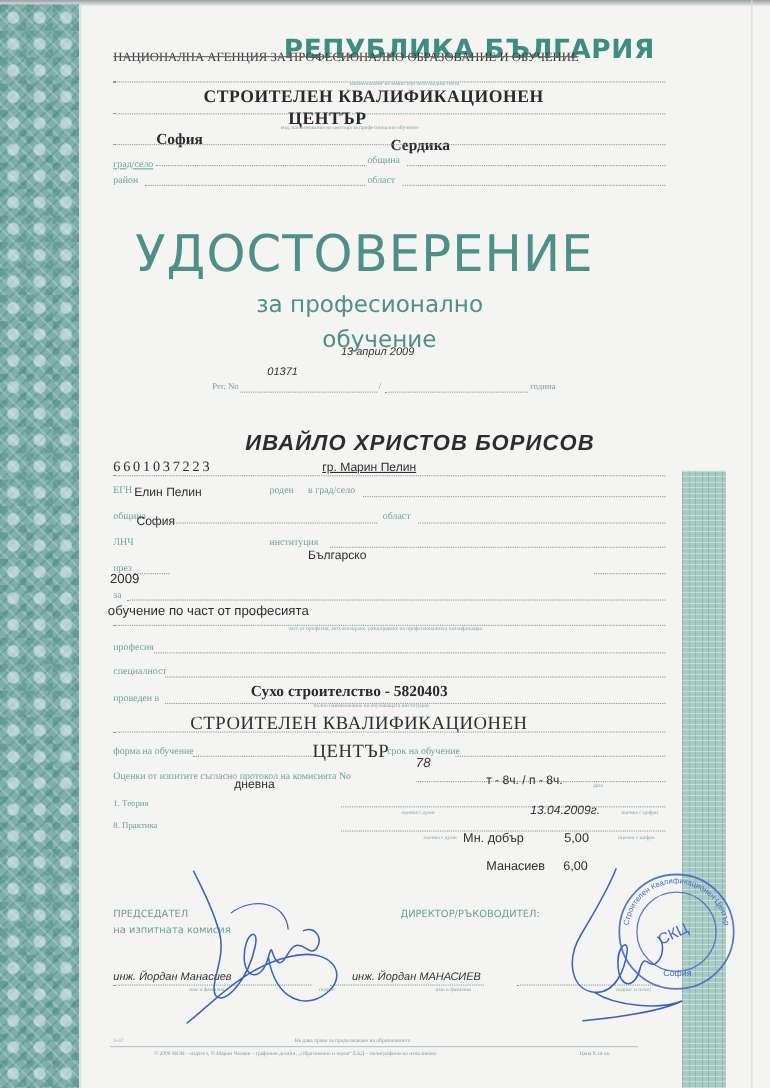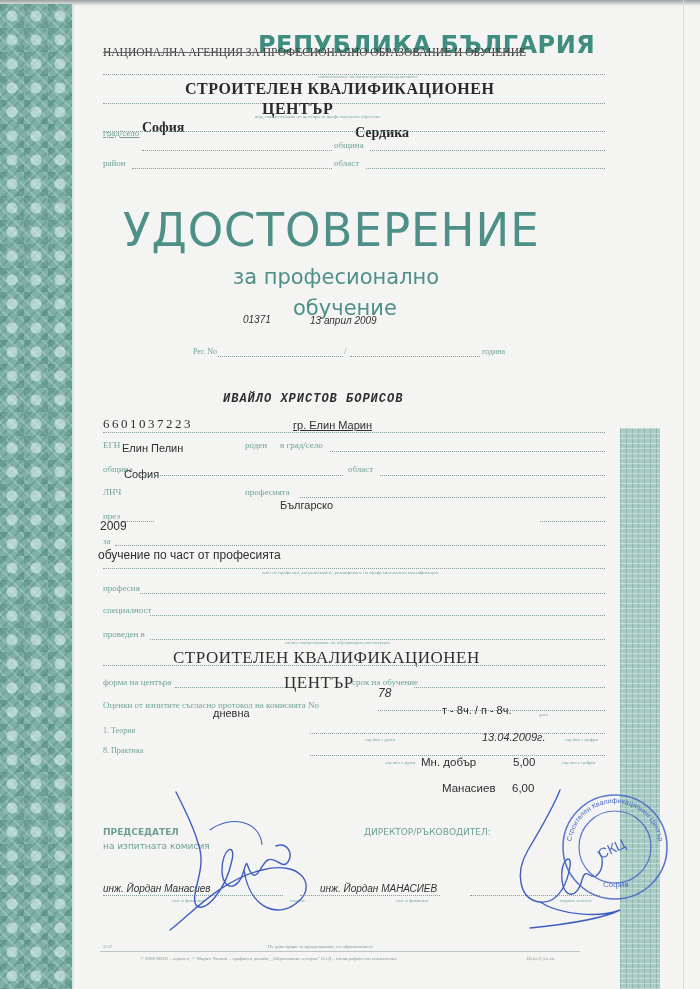--- a/index.html
+++ b/index.html
@@ -37,25 +37,25 @@
   .dots { position: absolute; height: 0; border-bottom: 1px dotted #8a9a96; }
 
   .rep-title { font-family: "DejaVu Sans", sans-serif; font-weight: bold; font-size: 24px; color: #3f8c80; letter-spacing: 0.5px; }
   .agency { font-family: "Liberation Serif", serif; font-size: 11.5px; color: #3b3b3b; text-decoration: line-through; text-decoration-color: #666; }
   .inst { font-family: "Liberation Serif", serif; font-weight: bold; font-size: 16px; color: #2a2a2a; letter-spacing: 0.5px; }
   .bold-serif { font-family: "Liberation Serif", serif; font-weight: bold; font-size: 14px; color: #2a2a2a; }
   .big-title { font-family: "DejaVu Sans", sans-serif; font-size: 46px; color: #4e9087; letter-spacing: 1px; transform: scaleX(0.98); transform-origin: left; }
   .subtitle { font-family: "DejaVu Sans", sans-serif; font-size: 21px; color: #4e9087; }
   .typed { font-family: "Liberation Sans", sans-serif; font-size: 11px; color: #2e2e2e; }
   .typed-i { font-family: "Liberation Sans", sans-serif; font-style: italic; font-size: 10px; color: #333; }
-  .name { font-family: Liberation Mono, monospace; font-style: italic; font-weight: bold; font-size: 12px; color: #2d2d2d; letter-spacing: 1px; }
+  .name { font-family: Liberation Sans, sans-serif; font-style: italic; font-weight: bold; font-size: 20px; color: #2d2d2d; letter-spacing: 1px; }
   .egn { font-family: Liberation Serif, serif; font-size: 13px; color: #2d2d2d; letter-spacing: 2.5px; }
   .spec { font-family: "Liberation Serif", serif; font-weight: bold; font-size: 14px; color: #2a2a2a; }
   .center-name { font-family: "Liberation Serif", serif; font-size: 17px; color: #2f2f2f; letter-spacing: 0.5px; }
-  .sign-label { font-family: "DejaVu Sans", sans-serif; font-weight: bold; font-size: 9px; color: #6e9e94; }
+  .sign-label { font-family: "DejaVu Sans", sans-serif; font-weight: normal; font-size: 9px; color: #6e9e94; }
   .sign-sub { font-family: "DejaVu Sans", sans-serif; font-size: 9px; color: #6e9e94; }
   .sig-name { font-family: "Liberation Sans", sans-serif; font-style: italic; font-size: 10px; color: #333; }
   .footer { font-family: "Liberation Serif", serif; font-size: 5px; color: #889a96; }
   .footer-rule { position: absolute; left: 100px; top: 965px; width: 480px; height: 1px; background: #b9c6c2; }
 
   svg { position: absolute; overflow: visible; }
 </style>
 </head>
 <body>
 
@@ -74,63 +74,63 @@
 
   <div class="t inst" style="left:185px; top:80px;">СТРОИТЕЛЕН КВАЛИФИКАЦИОНЕН</div>
   <div class="dots" style="left:103px; top:103px; width:502px;"></div>
   <div class="t inst" style="left:262px; top:100px;">ЦЕНТЪР</div>
   <div class="t tiny" style="left:255px; top:114px;">вид, наименование на центъра за професионално обучение</div>
 
   <div class="t bold-serif" style="left:142px; top:120px;">София</div>
   <div class="t bold-serif" style="left:355px; top:125px;">Сердика</div>
   <div class="dots" style="left:103px; top:131px; width:502px;"></div>
 
-  <div class="t label" style="left:103px; top:128px;text-decoration:underline;">град/село</div>
+  <div class="t label" style="left:103px; top:144px;text-decoration:underline;">град/село</div>
   <div class="dots" style="left:142px; top:150px; width:190px;"></div>
   <div class="t label" style="left:334px; top:140px;">община</div>
   <div class="dots" style="left:370px; top:150px; width:235px;"></div>
 
   <div class="t label" style="left:103px; top:158px;">район</div>
   <div class="dots" style="left:132px; top:168px; width:200px;"></div>
   <div class="t label" style="left:334px; top:158px;">област</div>
   <div class="dots" style="left:366px; top:168px; width:239px;"></div>
 
   <div class="t big-title" style="left:123px; top:203px;">УДОСТОВЕРЕНИЕ</div>
   <div class="t subtitle" style="left:233px; top:265px;">за професионално</div>
   <div class="t subtitle" style="left:293px; top:296px;">обучение</div>
 
-  <div class="t typed-i" style="left:243px; top:314px;font-style:italic;">01371</div>
+  <div class="t typed-i" style="left:243px; top:333px;font-style:italic;">01371</div>
   <div class="t typed-i" style="left:310px; top:315px;">13 април 2009</div>
 
   <div class="t label" style="left:193px; top:347px; font-size:8px;">Рег. No</div>
   <div class="dots" style="left:218px; top:356px; width:125px;"></div>
   <div class="t label" style="left:344px; top:346px;">/</div>
   <div class="dots" style="left:350px; top:356px; width:130px;"></div>
   <div class="t label" style="left:482px; top:347px; font-size:8px;">година</div>
 
   <div class="t name" style="left:223px; top:392px;">ИВАЙЛО ХРИСТОВ БОРИСОВ</div>
 
   <div class="t egn" style="left:103px; top:416px;">6601037223</div>
-  <div class="t typed" style="left:293px; top:419px; text-decoration: underline;">гр. Елин Марин</div>
+  <div class="t typed" style="left:293px; top:419px; text-decoration: underline;">гр. Марин Пелин</div>
   <div class="dots" style="left:103px; top:432px; width:502px;"></div>
 
   <div class="t label" style="left:103px; top:440px;">ЕГН</div>
   <div class="t typed" style="left:122px; top:442px;">Елин Пелин</div>
   <div class="t label" style="left:245px; top:440px;">роден</div>
   <div class="t label" style="left:280px; top:440px;">в град/село</div>
   <div class="dots" style="left:330px; top:451px; width:275px;"></div>
 
   <div class="t label" style="left:103px; top:464px;">община</div>
   <div class="t typed" style="left:124px; top:468px;">София</div>
   <div class="dots" style="left:138px; top:475px; width:205px;"></div>
   <div class="t label" style="left:348px; top:464px;">област</div>
   <div class="dots" style="left:380px; top:475px; width:225px;"></div>
 
   <div class="t label" style="left:103px; top:487px;">ЛНЧ</div>
-  <div class="t label" style="left:245px; top:487px;">професията</div>
+  <div class="t label" style="left:245px; top:487px;">институция</div>
   <div class="dots" style="left:300px; top:497px; width:305px;"></div>
   <div class="t typed" style="left:280px; top:499px;">Българско</div>
 
   <div class="t label" style="left:103px; top:511px;">през</div>
   <div class="dots" style="left:122px; top:521px; width:32px;"></div>
   <div class="dots" style="left:540px; top:521px; width:65px;"></div>
   <div class="t typed" style="left:100px; top:519px; font-size:12px;">2009</div>
 
   <div class="t label" style="left:103px; top:536px;">за</div>
   <div class="dots" style="left:115px; top:545px; width:490px;"></div>
@@ -140,26 +140,27 @@
   <div class="t tiny" style="left:262px; top:570px;">част от професия, актуализиране, разширяване на професионалната квалификация</div>
 
   <div class="t label" style="left:103px; top:583px;">професия</div>
   <div class="dots" style="left:140px; top:593px; width:465px;"></div>
 
   <div class="t label" style="left:103px; top:605px;">специалност</div>
   <div class="dots" style="left:150px; top:615px; width:455px;"></div>
 
   <div class="t label" style="left:103px; top:629px;">проведен в</div>
   <div class="dots" style="left:150px; top:639px; width:455px;"></div>
+  <div class="t spec" style="left:228px; top:622px;">Сухо строителство - 5820403</div>
   <div class="t tiny" style="left:285px; top:640px;">пълно наименование на обучаващата институция</div>
 
   <div class="t center-name" style="left:173px; top:648px;">СТРОИТЕЛЕН КВАЛИФИКАЦИОНЕН</div>
   <div class="dots" style="left:103px; top:665px; width:502px;"></div>
 
-  <div class="t label" style="left:103px; top:677px;">форма на центъра</div>
+  <div class="t label" style="left:103px; top:677px;">форма на обучение</div>
   <div class="dots" style="left:175px; top:687px; width:108px;"></div>
   <div class="t center-name" style="left:284px; top:673px;">ЦЕНТЪР</div>
   <div class="t label" style="left:352px; top:677px;">срок на обучение</div>
   <div class="dots" style="left:414px; top:687px; width:191px;"></div>
 
   <div class="t label" style="left:103px; top:700px;">Оценки от изпитите съгласно протокол на комисията No</div>
   <div class="dots" style="left:378px; top:710px; width:227px;"></div>
   <div class="t typed" style="left:213px; top:707px;">дневна</div>
   <div class="t typed" style="left:442px; top:704px;">т - 8ч. / п - 8ч.</div>
   <div class="t tiny" style="left:539px; top:712px;">дата</div>

